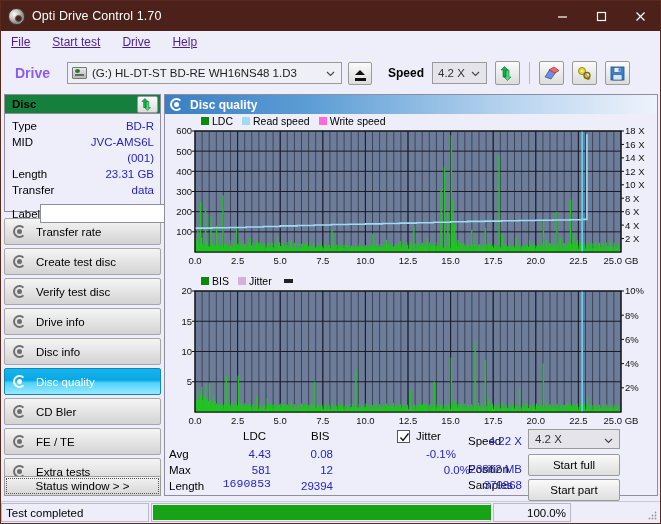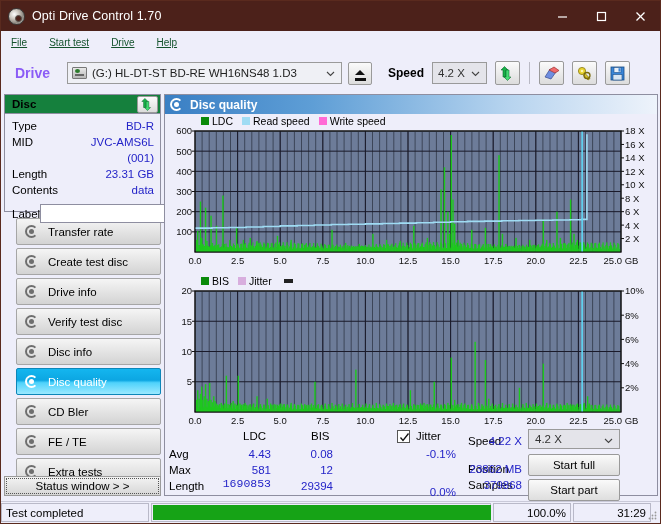--- a/index.html
+++ b/index.html
@@ -45,21 +45,21 @@
   }
   .win-btn svg { display: block; }
 
   
   .menubar {
     position: absolute; left: 0; top: 30px; width: 659px; height: 22px;
     background: #eeeefa;
     display: flex; align-items: center; padding-left: 8px;
   }
   .menu-item {
-    font-size: 10px; color: #14532d; margin-right: 18px; padding: 1px 2px;
+    font-size: 12px; color: #4c1d95; margin-right: 18px; padding: 1px 2px;
   }
   .menu-item .u { text-decoration: underline; }
 
   
   .drivebar {
     position: absolute; left: 0; top: 52px; width: 659px; height: 40px;
     background: #eeeefa;
     display: flex; align-items: center;
   }
   .drive-label { font-size: 14px; font-weight: bold; color: #8b5cf6; margin-left: 14px; width: 52px;}
@@ -135,21 +135,21 @@
   .disc-btn .cd {
     width: 14px; height: 14px; border-radius: 50%;
     background: radial-gradient(circle at 40% 35%, #fdfde0 0%, #ecec9a 40%, #c9c96a 75%, #f4f4c8 100%);
     border: 1px solid #8a8a55; position: relative;
   }
   .disc-btn .cd::after {
     content:""; position:absolute; left:5px; top:5px; width:4px; height:4px;
     border-radius:50%; background:#dcdcc0; border:1px solid #9a9a70;
   }
 
-  .navlist { margin-top: 6px; margin-left: 12px; }
+  .navlist { margin-top: 6px; }
   .navbtn {
     height: 27px; margin-bottom: 3px;
     background: linear-gradient(#f5f5f5, #d3d3d3);
     border: 1px solid #a6a6a6; border-radius: 2px;
     display: flex; align-items: center; padding-left: 7px;
     font-size: 11.5px; color: #000;
   }
   .navbtn.sel {
     background: linear-gradient(#14b6ef 0%, #0ca6e2 45%, #4fd2fb 55%, #9ae9ff 100%);
     border: 1px solid #0d86b8; color: #fff;
@@ -361,21 +361,21 @@
       </div>
       <div class="drow">
         <span class="k">MID</span>
         <span class="v">JVC-AMS6L (001)</span>
       </div>
       <div class="drow">
         <span class="k">Length</span>
         <span class="v">23.31 GB</span>
       </div>
       <div class="drow">
-        <span class="k">Contents</span>
+        <span class="k">Transfer</span>
         <span class="v">data</span>
       </div>
       <div class="labelrow">
         <span class="k">Label</span>
         <input class="label-input" type="text" value="" style="">
         <span class="btn-3d disc-btn">
           <span class="cd"></span>
         </span>
       </div>
     </div>
@@ -393,28 +393,28 @@
             <span class="ring"></span>
             <span class="dot"></span>
           </span>
         <span>Create test disc</span>
       </div>
       <div class="navbtn">
         <span class="navicon">
             <span class="ring"></span>
             <span class="dot"></span>
           </span>
-        <span>Drive info</span>
+        <span>Verify test disc</span>
       </div>
       <div class="navbtn">
         <span class="navicon">
             <span class="ring"></span>
             <span class="dot"></span>
           </span>
-        <span>Verify test disc</span>
+        <span>Drive info</span>
       </div>
       <div class="navbtn">
         <span class="navicon">
             <span class="ring"></span>
             <span class="dot"></span>
           </span>
         <span>Disc info</span>
       </div>
       <div class="navbtn sel">
         <span class="navicon">
@@ -1932,21 +1932,21 @@
 
       <span class="stat-val" style="left:50px; top:21px; width:56px;">4.43</span>
       <span class="stat-val" style="left:50px; top:37px; width:56px;">581</span>
       <span class="stat-val" style="left:50px; top:50px; width:56px;font-family:Liberation Mono, monospace;">1690853</span>
 
       <span class="stat-val" style="left:112px; top:21px; width:56px;">0.08</span>
       <span class="stat-val" style="left:112px; top:37px; width:56px;">12</span>
       <span class="stat-val" style="left:112px; top:53px; width:56px;">29394</span>
 
       <span class="stat-val" style="left:235px; top:21px; width:56px;">-0.1%</span>
-      <span class="stat-val" style="left:235px; top:37px; width:56px;margin-top:22px;">0.0%</span>
+      <span class="stat-val" style="left:249px; top:37px; width:56px;">0.0%</span>
 
       <span class="stat-key" style="left:303px; top:8px;">Speed</span>
       <span class="stat-val" style="left:295px; top:8px; width:62px;">4.22 X</span>
       <span class="stat-key" style="left:303px; top:36px;">Position</span>
       <span class="stat-val" style="left:287px; top:36px; width:70px;">23862 MB</span>
       <span class="stat-key" style="left:303px; top:52px;">Samples</span>
       <span class="stat-val" style="left:287px; top:52px; width:70px;">379868</span>
 
       <div class="speed-combo2">
         <span>4.2 X</span>
@@ -1960,21 +1960,20 @@
       <div class="act-btn" style="top:52px;">Start part</div>
     </div>
   </div>
 
   <div class="statusbar">
     <div class="sb-text">Test completed</div>
     <div class="sb-prog">
       <div class="fill" id="prog-fill" style="width: 100%;"></div>
     </div>
     <div class="sb-pct">100.0%</div>
-    <div class="sb-time">31:29</div>
     <svg class="grip" viewBox="0 0 10 10">
       <circle cx="8.5" cy="8.5" r="0.9" fill="#999"></circle>
         <circle cx="5.5" cy="8.5" r="0.9" fill="#999"></circle>
       <circle cx="8.5" cy="5.5" r="0.9" fill="#999"></circle>
         <circle cx="2.5" cy="8.5" r="0.9" fill="#999"></circle>
       <circle cx="5.5" cy="5.5" r="0.9" fill="#999"></circle>
         <circle cx="8.5" cy="2.5" r="0.9" fill="#999"></circle>
     </svg>
   </div>
 </div>

